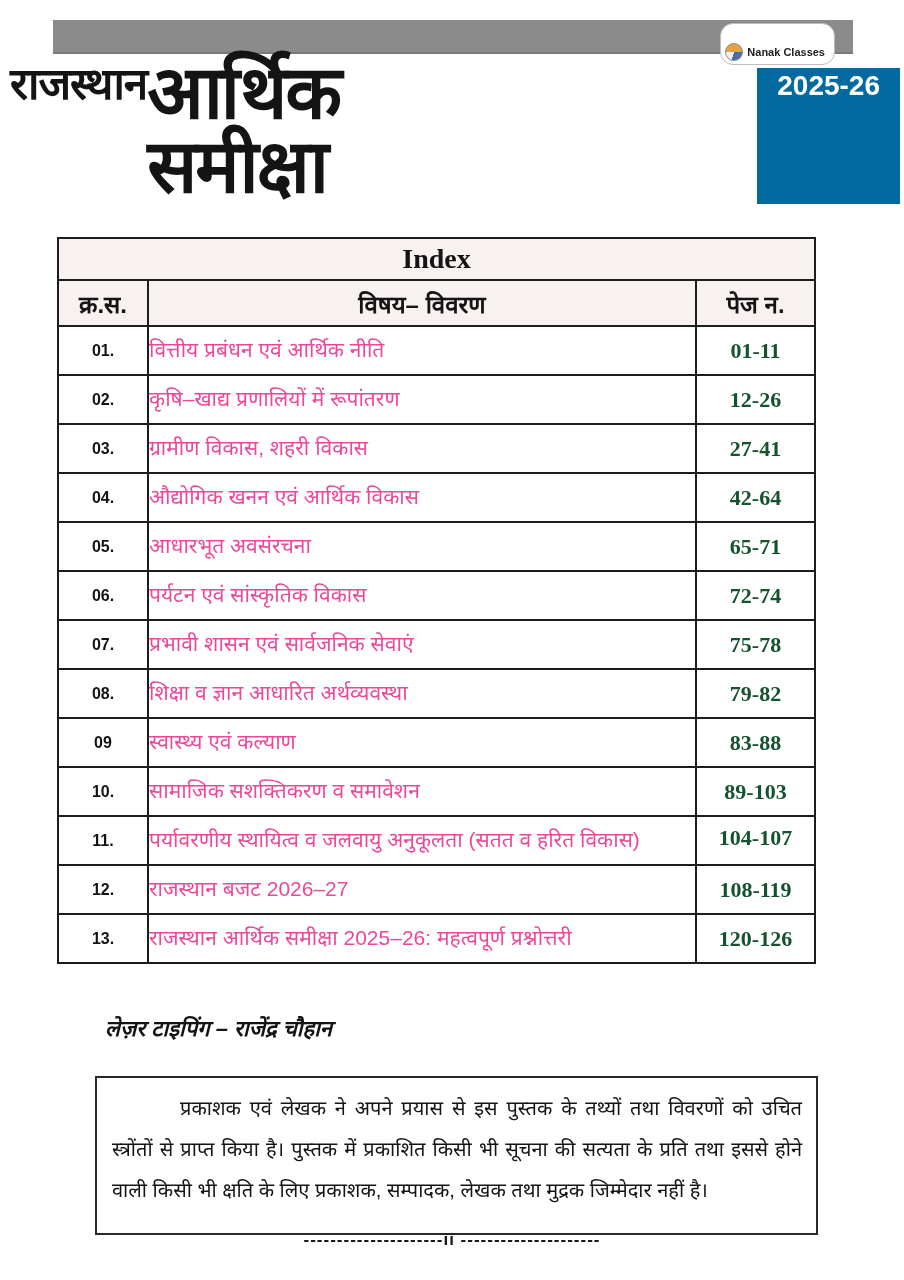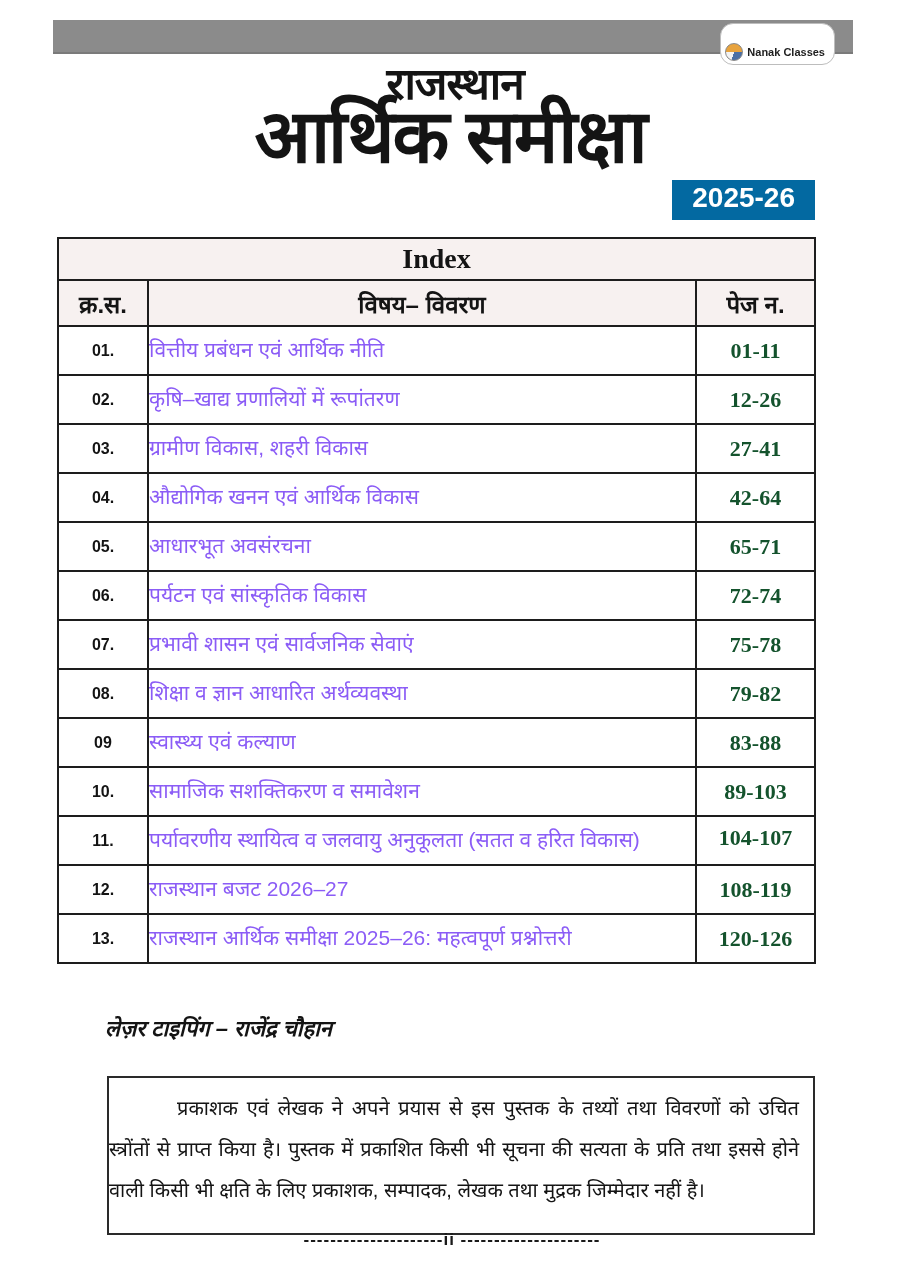--- a/index.html
+++ b/index.html
@@ -62,22 +62,21 @@
     color: #1d1d1d;
     white-space: nowrap;
   }
 
   
   .title-block {
     position: absolute;
     left: 0; top: 62px;
     width: 900px;
     display: flex;
-    flex-direction: column;
-    align-items: center;
+    flex-direction: row;
   }
   .title-sub {
     font-size: 44px;
     font-weight: 800;
     letter-spacing: -1px;
     line-height: 1.0;
     color: #141414;
     margin-left: 10px;
   }
   .title-main {
@@ -146,21 +145,21 @@
     font-size: 16px;
     font-weight: 700;
     color: #141414;
   }
   .cell-subj {
     text-align: left;
     vertical-align: middle;
     font-size: 21px;
     line-height: 2.1;
     padding: 0 12px 0 14px;
-    color: #8b5cf6;
+    color: #ec4899;
   }
   .cell-pages {
     text-align: center;
     vertical-align: middle;
     font-family: "Liberation Serif", serif;
     font-size: 22px;
     font-weight: 700;
     color: #14532d;
   }
 
@@ -168,24 +167,24 @@
   .typing-credit {
     position: absolute;
     left: 105px; top: 1012px;
     font-size: 22px;
     font-weight: 700;
     font-style: italic;
     color: #141414;
   }
   .disclaimer-box {
     position: absolute;
-    left: 107px; top: 1076px;
+    left: 95px; top: 1076px;
     width: 690px;
     border: 2px solid #2a2a2a;
-    padding: 10px 14px 22px 0;
+    padding: 10px 14px 22px 15px;
   }
   .disclaimer-text {
     font-size: 20px;
     line-height: 2.05;
     text-align: justify;
     text-indent: 68px;
     color: #141414;
     margin: 0;
   }
 

